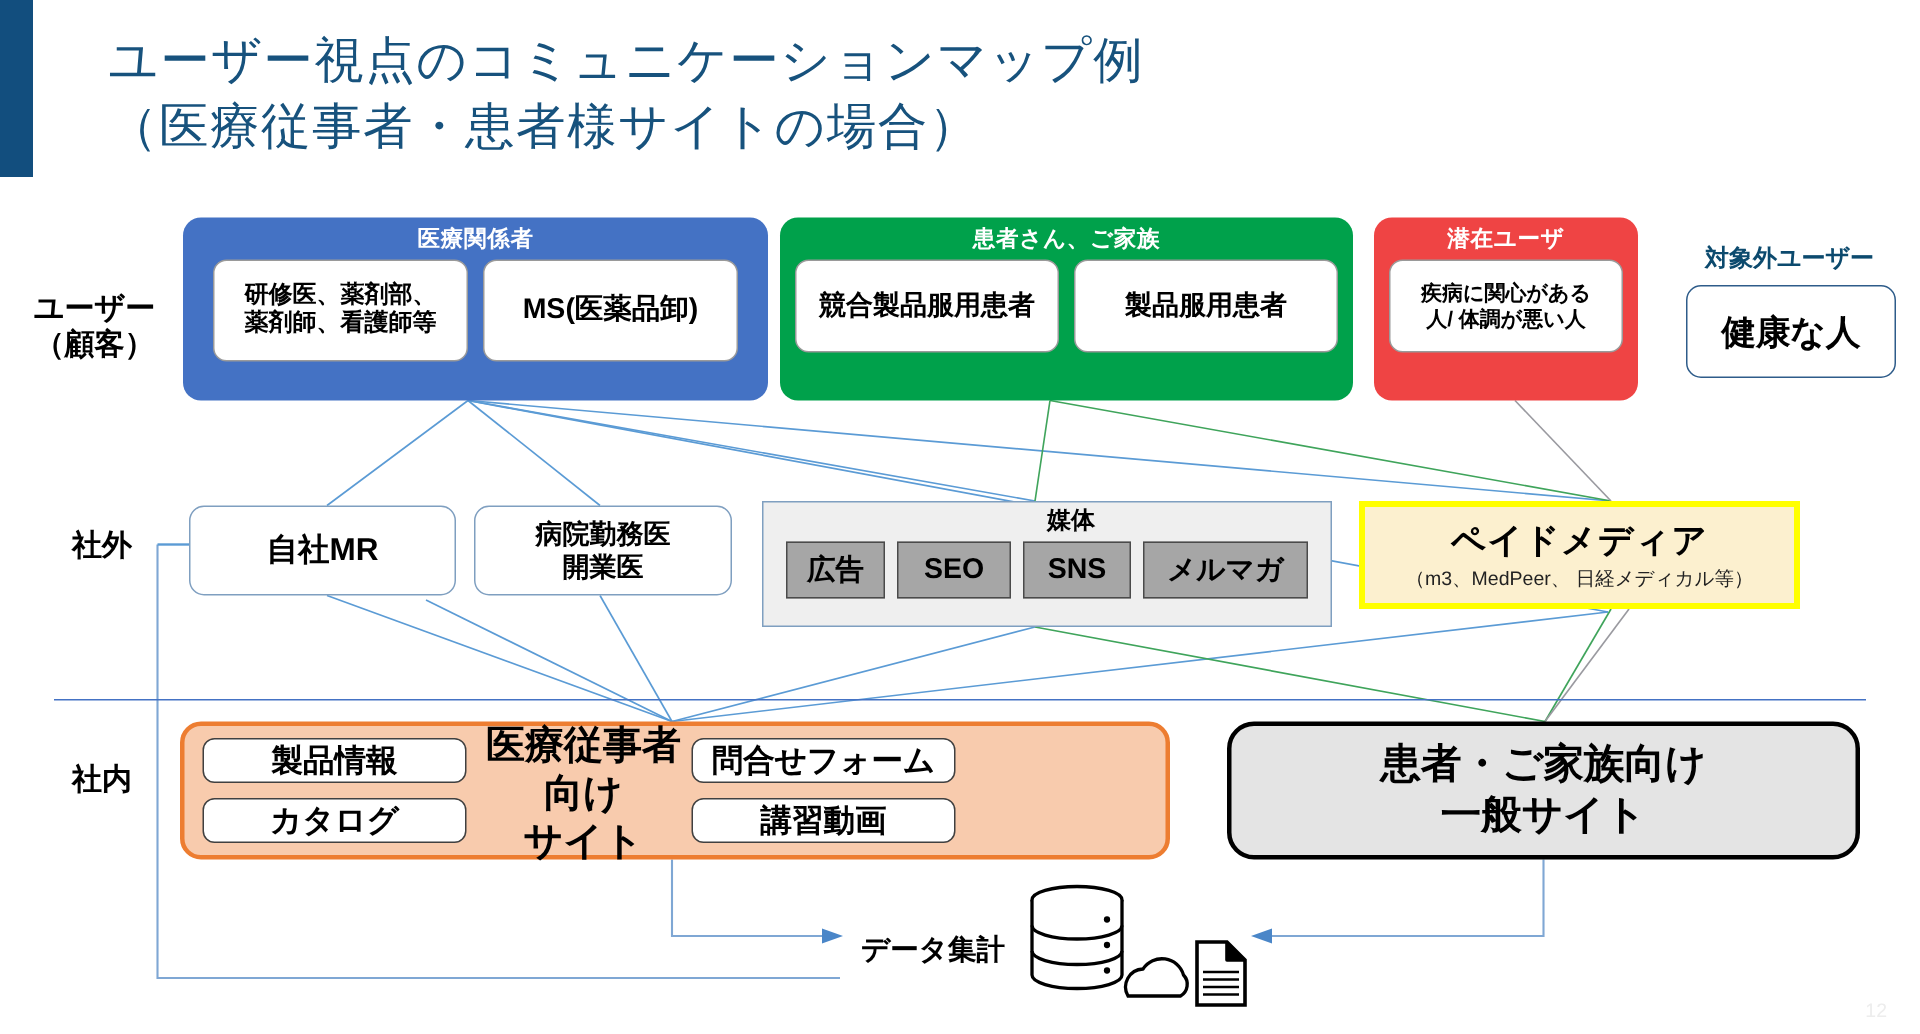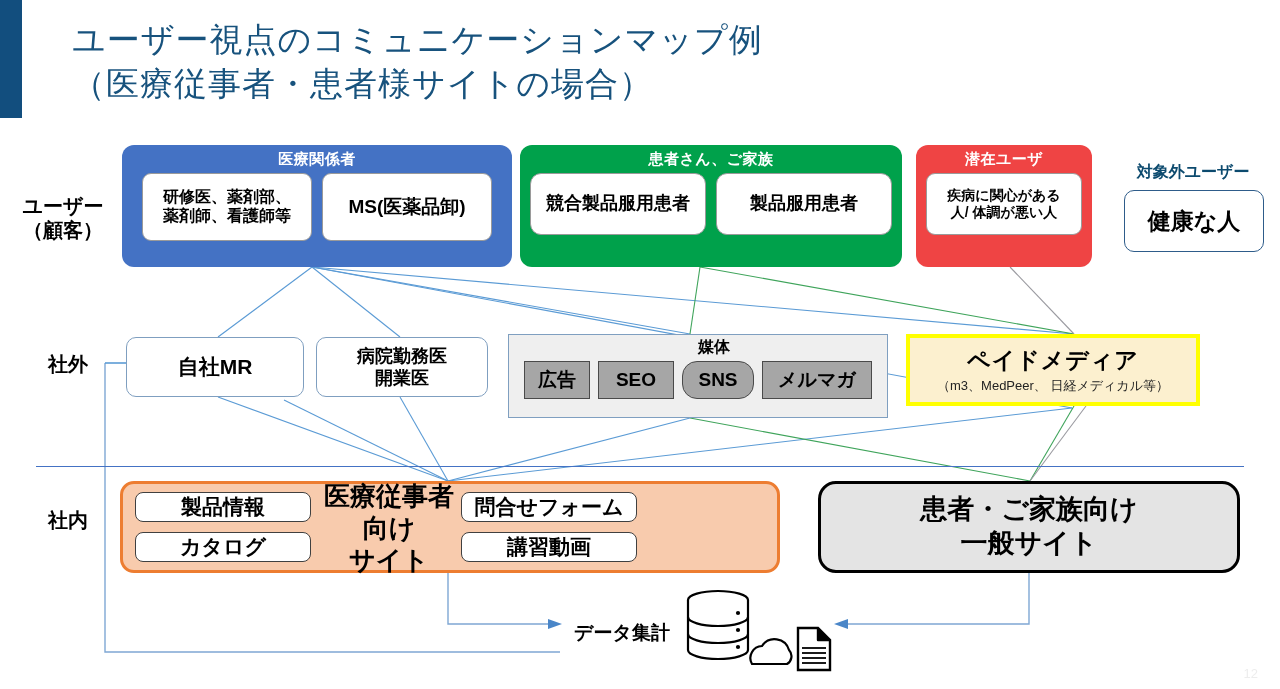--- a/index.html
+++ b/index.html
@@ -41,21 +41,21 @@
     display:flex;align-items:center;justify-content:center;
     text-align:center;font-weight:bold;color:#000;box-sizing:border-box;
     line-height:1.18;white-space:pre-line;
   }
 
   #grp-medical{left:122px;top:145px;width:390px;height:122px;background:#4472C4;}
   #grp-medical .white-chip.a{width:170px;height:68px;font-size:16px;}
   #grp-medical .white-chip.b{width:170px;height:68px;font-size:19px;}
 
   #grp-patient{left:520px;top:145px;width:382px;height:122px;background:#00A14B;}
-  #grp-patient .white-chip{width:202px;height:62px;font-size:18px;border-radius:11px;}
+  #grp-patient .white-chip{width:202px;height:62px;font-size:18px;}
 
   #grp-latent{left:916px;top:145px;width:176px;height:122px;background:#ef4444;}
   #grp-latent .white-chip{width:160px;height:62px;font-size:14px;}
 
   #label-out-target{
     position:absolute;left:1118px;top:162px;width:150px;text-align:center;
     font-size:16px;font-weight:bold;color:#0c4a6e;
   }
   #box-healthy{
     position:absolute;left:1124px;top:190px;width:138px;height:60px;
@@ -79,21 +79,21 @@
   }
   #grp-media .media-title{text-align:center;font-size:16px;font-weight:bold;color:#000;padding-top:2px;padding-left:32px;}
   #grp-media .media-chips{display:flex;gap:8px;justify-content:center;padding:3px 8px 0 8px;}
   .gray-chip{
     background:#A6A6A6;border:1px solid #4a4a4a;
     height:38px;display:flex;align-items:center;justify-content:center;
     font-size:19px;font-weight:bold;color:#000;box-sizing:border-box;
   }
   .gray-chip.w1{width:66px;}
   .gray-chip.w2{width:76px;}
-  .gray-chip.w3{width:72px;border-radius:15px;}
+  .gray-chip.w3{width:72px;}
   .gray-chip.w4{width:110px;}
 
   #box-paid{
     position:absolute;left:906px;top:334px;width:294px;height:72px;
     background:#FCF0CF;border:4px solid #FFFF00;box-sizing:border-box;
     display:flex;flex-direction:column;align-items:center;justify-content:center;text-align:center;
   }
   #box-paid .paid-main{font-size:23px;font-weight:bold;letter-spacing:1px;}
   #box-paid .paid-sub{font-size:13px;color:#222;margin-top:1px;}
 

